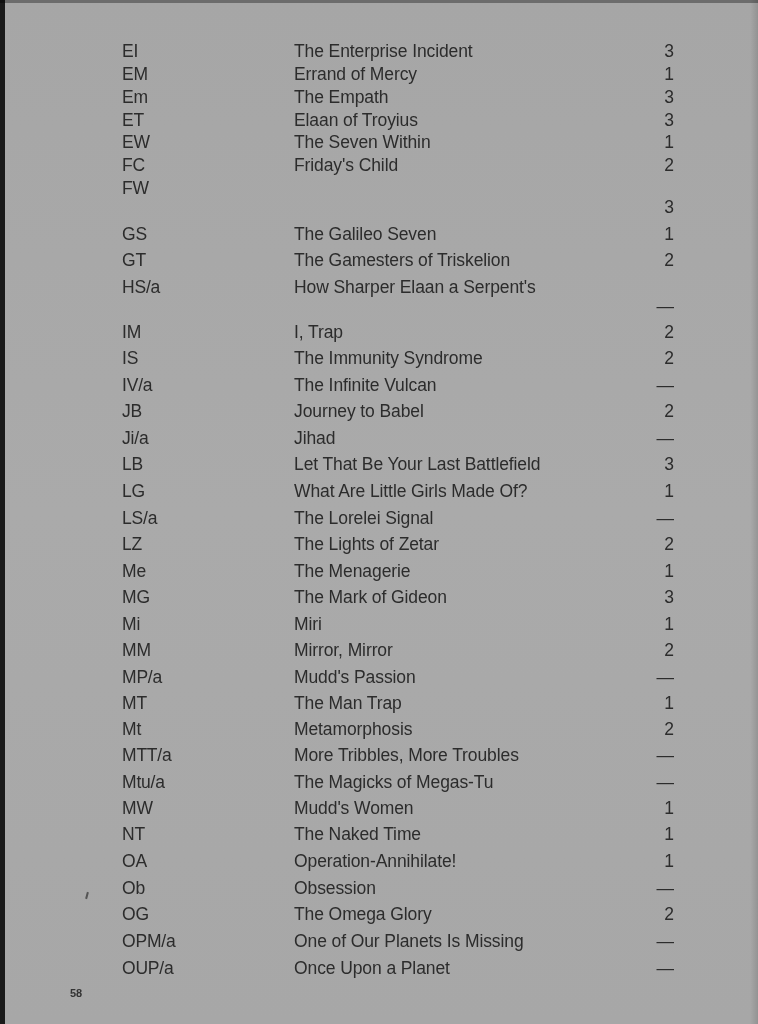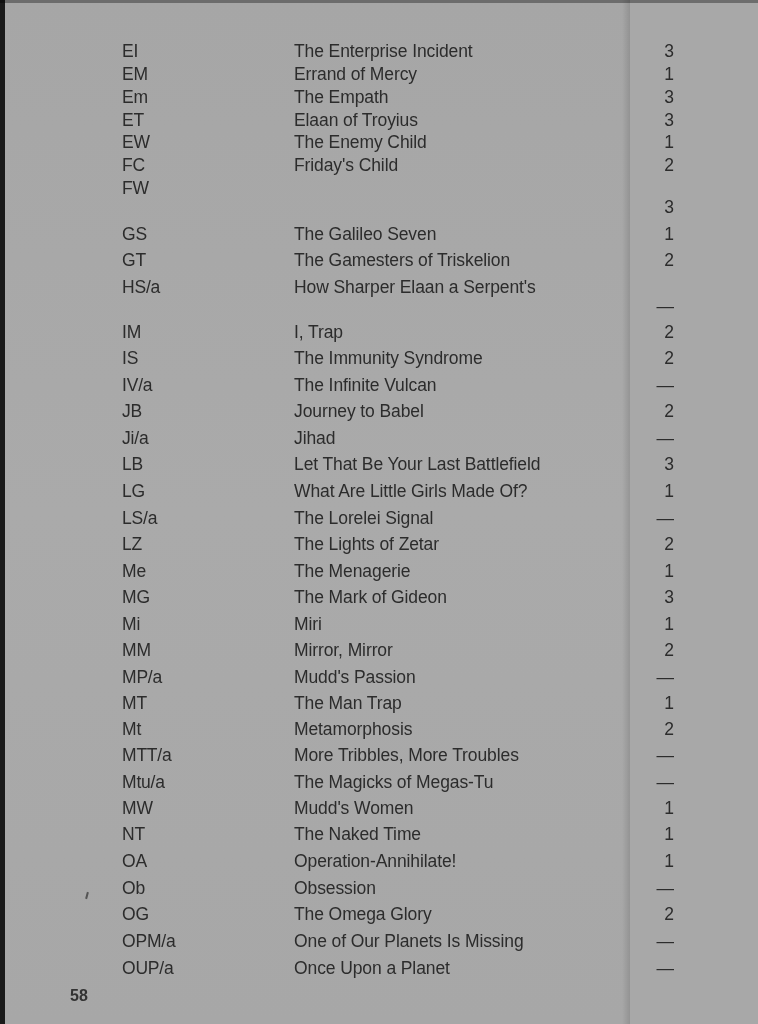--- a/index.html
+++ b/index.html
@@ -3,41 +3,41 @@
 <meta charset="utf-8">
 <style>
   html, body { margin: 0; padding: 0; }
   body {
     width: 758px; height: 1024px; position: relative; overflow: hidden;
     background: #a8a8a8;
     font-family: "Liberation Sans", sans-serif;
     color: #2c2c2c;
   }
   .page {
-    position: absolute; left: 0; top: 0; width: 630px; height: 1024px;
+    position: absolute; left: 0; top: 0; width: 758px; height: 1024px;
     background: linear-gradient(180deg, #a6a6a6 0%, #aaaaaa 50%, #a7a7a7 100%);
   }
   .left-edge {
     position: absolute; left: 0; top: 0; width: 5px; height: 1024px; background: #1a1a1a;
   }
   .right-edge {
     position: absolute; right: 0; top: 0; width: 8px; height: 1024px;
     background: linear-gradient(90deg, rgba(0,0,0,0) 0%, rgba(0,0,0,0.12) 100%);
   }
   .top-edge {
     position: absolute; left: 0; top: 0; width: 758px; height: 3px; background: rgba(0,0,0,0.35);
   }
   .row { position: absolute; left: 0; width: 758px; font-size: 17.5px; line-height: 19px; }
   .code { position: absolute; left: 122px; top: 0; letter-spacing: -0.2px; }
   .title { position: absolute; left: 294px; top: 0; white-space: nowrap; letter-spacing: -0.1px; }
   .title .l2 { display: block; padding-left: 21px; }
   .val { position: absolute; right: 84px; top: 0; text-align: right; }
   .row.two .val { top: 19px; }
   .pagenum {
-    position: absolute; left: 70px; top: 987px; font-size: 16px; font-weight: bold; color: #333;
+    position: absolute; left: 70px; top: 987px; font-size: 11px; font-weight: bold; color: #333;
   }
   .speck { position: absolute; left: 86px; top: 892px; width: 2px; height: 7px; background: #555; transform: rotate(15deg); }
 </style>
 </head>
 <body>
 
 <div class="page">
   <div class="left-edge"></div>
   <div class="right-edge"></div>
   <div class="top-edge"></div>
@@ -58,21 +58,21 @@
         <span class="title"><span>The Empath</span></span>
         <span class="val">3</span>
       </div>
       <div class="row" style="top: 111px;">
         <span class="code">ET</span>
         <span class="title"><span>Elaan of Troyius</span></span>
         <span class="val">3</span>
       </div>
       <div class="row" style="top: 133px;">
         <span class="code">EW</span>
-        <span class="title"><span>The Enemy Child</span></span>
+        <span class="title"><span>The Seven Within</span></span>
         <span class="val">1</span>
       </div>
       <div class="row" style="top: 156px;">
         <span class="code">FC</span>
         <span class="title"><span>Friday's Child</span></span>
         <span class="val">2</span>
       </div>
       <div class="row two" style="top: 179px;">
         <span class="code">FW</span>
         <span class="title"><br></span>

